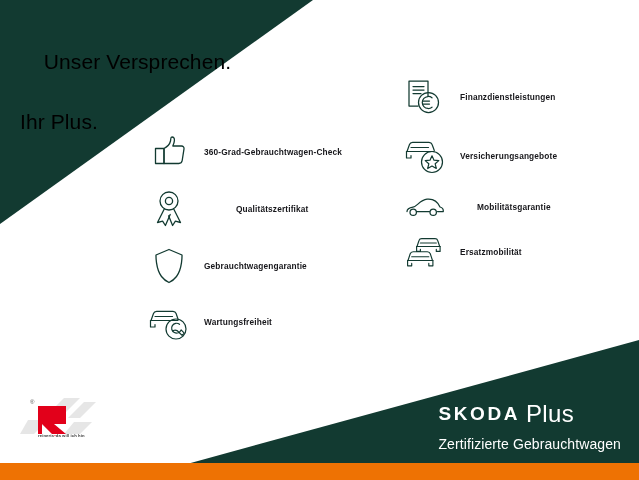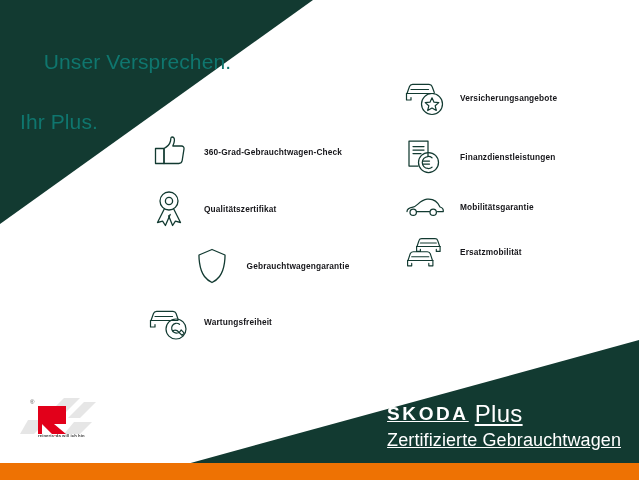--- a/index.html
+++ b/index.html
@@ -23,21 +23,21 @@
     clip-path:polygon(639px 0, 639px 124px, 187px 124px);
   }
   .orange-bar{
     position:absolute;left:0;top:463px;width:639px;height:17px;
     background:#ee7203;
   }
 
   
   .headline{
     position:absolute;left:20px;top:17px;
-    color:#0f766e;
+    color:#000000;
     font-size:21px;
     line-height:30px;
     font-weight:400;
     letter-spacing:0.1px;
     white-space:pre;
   }
   .headline .l2{display:block;}
 
   
   .col{position:absolute;}
@@ -61,48 +61,48 @@
     font-size:8.3px;
     font-weight:700;
     color:#16161a;
     letter-spacing:0.15px;
     white-space:nowrap;
     margin-left:8px;
   }
 
   
   .col-left .f0{height:56px;}
-  .col-left .f1{height:58px;}
-  .col-left .f2{height:56px;justify-content:center;}
+  .col-left .f1{height:58px;gap:32px;}
+  .col-left .f2{height:56px;}
   .col-left .f3{height:56px;}
   .col-left .f4{height:48px;}
 
   .col-right .g0{height:58px;}
   .col-right .g1{height:60px;}
   .col-right .g2{height:62px;}
-  .col-right .g3{height:42px;}
+  .col-right .g3{height:42px;gap:17px;}
   .col-right .g4{height:48px;}
 
   
   .skoda{
     position:absolute;right:18px;top:404px;
-    text-align:left;color:#ffffff;text-decoration:underline;
+    text-align:left;color:#ffffff;
   }
   .skoda-row{display:flex;align-items:flex-end;gap:6px;}
   .skoda-word{
     font-size:19px;font-weight:700;letter-spacing:2.6px;
     line-height:20px;color:#ffffff;
   }
   .skoda-plus{
     font-size:24px;font-weight:400;letter-spacing:0.3px;
     line-height:20px;color:#ffffff;
   }
   .skoda-sub{
-    font-size:18px;font-weight:400;letter-spacing:0.1px;
-    margin-top:6px;color:#ffffff;white-space:nowrap;
+    font-size:14px;font-weight:400;letter-spacing:0.1px;
+    margin-top:12px;color:#ffffff;white-space:nowrap;
   }
 
   
   .dealer{position:absolute;left:18px;top:390px;width:96px;height:56px;}
   .dealer-tag{
     position:absolute;left:20px;top:43px;
     font-size:4.2px;font-weight:700;color:#3a3a3a;
     letter-spacing:0.1px;white-space:nowrap;
   }
   .dealer-tag .dot{color:#e2001a;}
@@ -166,45 +166,45 @@
         </svg>
       </span>
       <span class="lbl">Wartungsfreiheit</span>
     </div>
 
 
   </div>
 
   <div class="col col-right">
 
+    <div class="feature g0">
+      <span class="ico">
+        <svg width="38" height="38" viewBox="0 0 38 38" fill="none" stroke="#123a31" stroke-width="1.25" stroke-linejoin="round" stroke-linecap="round">
+          <path d="M3 3 L22 3 L22 18 M3 3 L3 28 L12 28"></path>
+          <path d="M7 8.5 L18 8.5 M7 12 L18 12 M7 15.5 L15 15.5"></path>
+          <circle cx="22.5" cy="24.5" r="10"></circle>
+          <path d="M26 19.8 a6 6 0 1 0 0 9.4"></path>
+          <path d="M17 23 L23.5 23 M17 26 L23.5 26"></path>
+        </svg>
+      </span>
+      <span class="lbl">Finanzdienstleistungen</span>
+    </div>
+
     <div class="feature g1">
       <span class="ico">
         <svg width="42" height="38" viewBox="0 0 42 38" fill="none" stroke="#123a31" stroke-width="1.2" stroke-linejoin="round" stroke-linecap="round">
           <path d="M3 14.5 L5.5 7.5 C6 6 7 5.3 8.6 5.3 L25 5.3 C26.6 5.3 27.6 6 28.1 7.5 L30.3 13.5"></path>
           <path d="M2.5 14.5 L30 14.5"></path>
           <path d="M2.5 14.5 L2.5 21 L7 21 L7 18.5"></path>
           <path d="M7 10.5 L24.5 10.5"></path>
           <circle cx="28" cy="25" r="10.5"></circle>
           <path d="M28 18.8 L30 23.2 L34.8 23.6 L31.2 26.8 L32.3 31.5 L28 29 L23.7 31.5 L24.8 26.8 L21.2 23.6 L26 23.2 Z"></path>
         </svg>
       </span>
       <span class="lbl">Versicherungsangebote</span>
-    </div>
-
-    <div class="feature g0">
-      <span class="ico">
-        <svg width="38" height="38" viewBox="0 0 38 38" fill="none" stroke="#123a31" stroke-width="1.25" stroke-linejoin="round" stroke-linecap="round">
-          <path d="M3 3 L22 3 L22 18 M3 3 L3 28 L12 28"></path>
-          <path d="M7 8.5 L18 8.5 M7 12 L18 12 M7 15.5 L15 15.5"></path>
-          <circle cx="22.5" cy="24.5" r="10"></circle>
-          <path d="M26 19.8 a6 6 0 1 0 0 9.4"></path>
-          <path d="M17 23 L23.5 23 M17 26 L23.5 26"></path>
-        </svg>
-      </span>
-      <span class="lbl">Finanzdienstleistungen</span>
     </div>
 
 
     <div class="feature g3">
       <span class="ico">
         <svg width="40" height="22" viewBox="0 0 40 22" fill="none" stroke="#123a31" stroke-width="1.25" stroke-linejoin="round" stroke-linecap="round">
           <path d="M2 15.5 C2 12.5 4.5 11.8 8 11.2 C12 10.5 15 4 22 3.2 C28.5 2.5 33 6.5 35 11 C37.5 11.5 38.5 13 38.3 15.5 L32.5 15.5"></path>
           <path d="M24.5 15.5 L11.5 15.5"></path>
           <circle cx="8.2" cy="16.2" r="3.2"></circle>
           <circle cx="28.2" cy="16.2" r="3.2"></circle>

